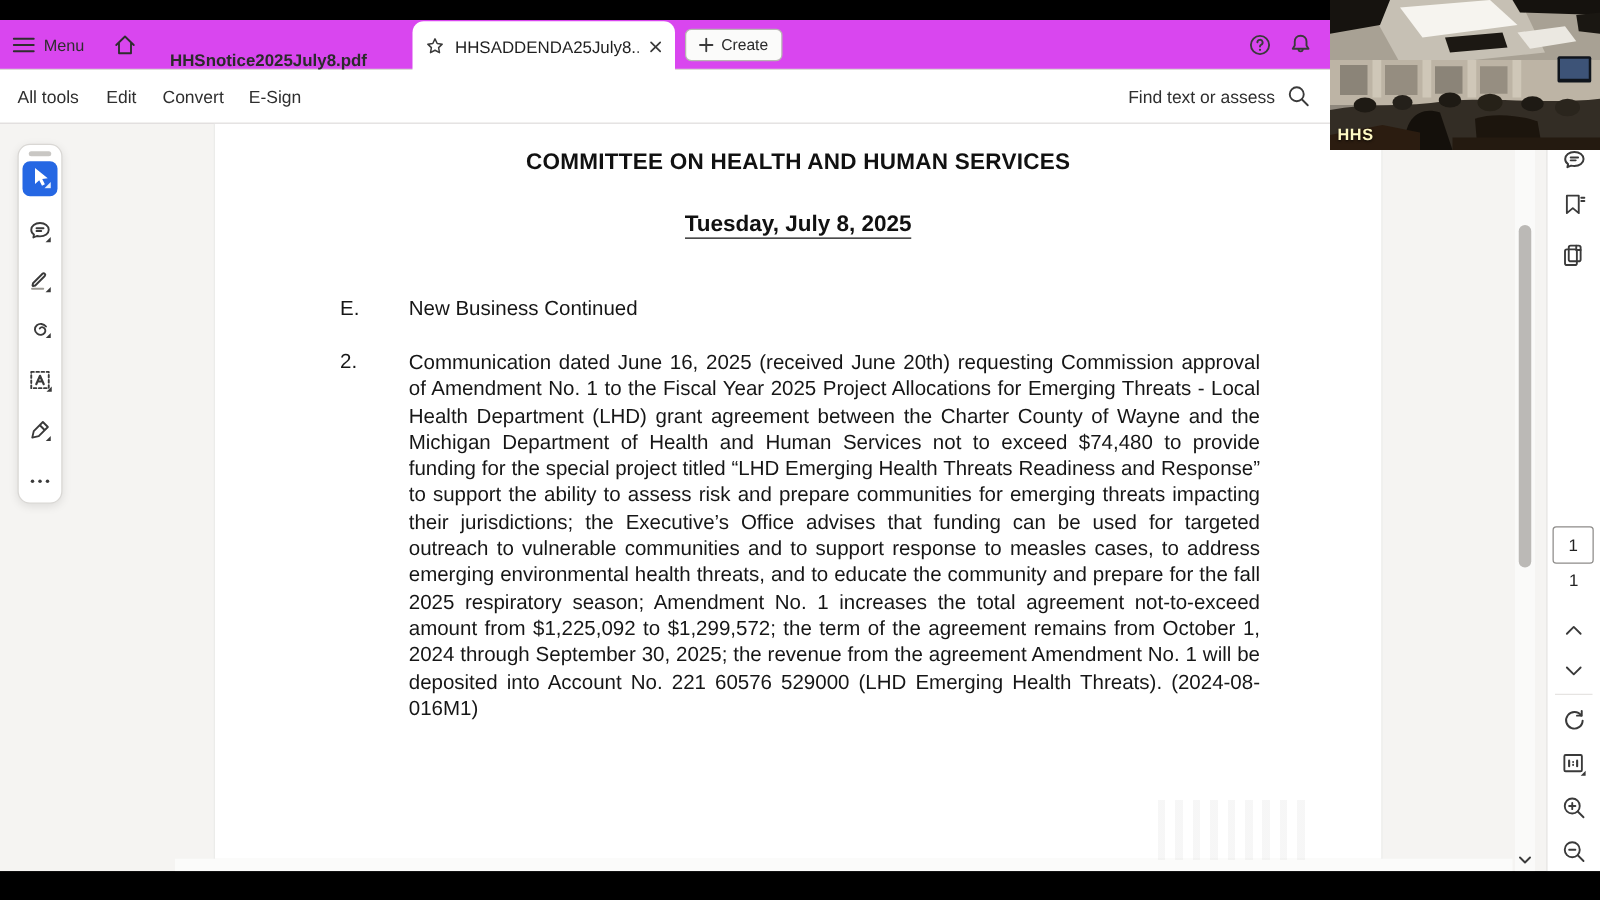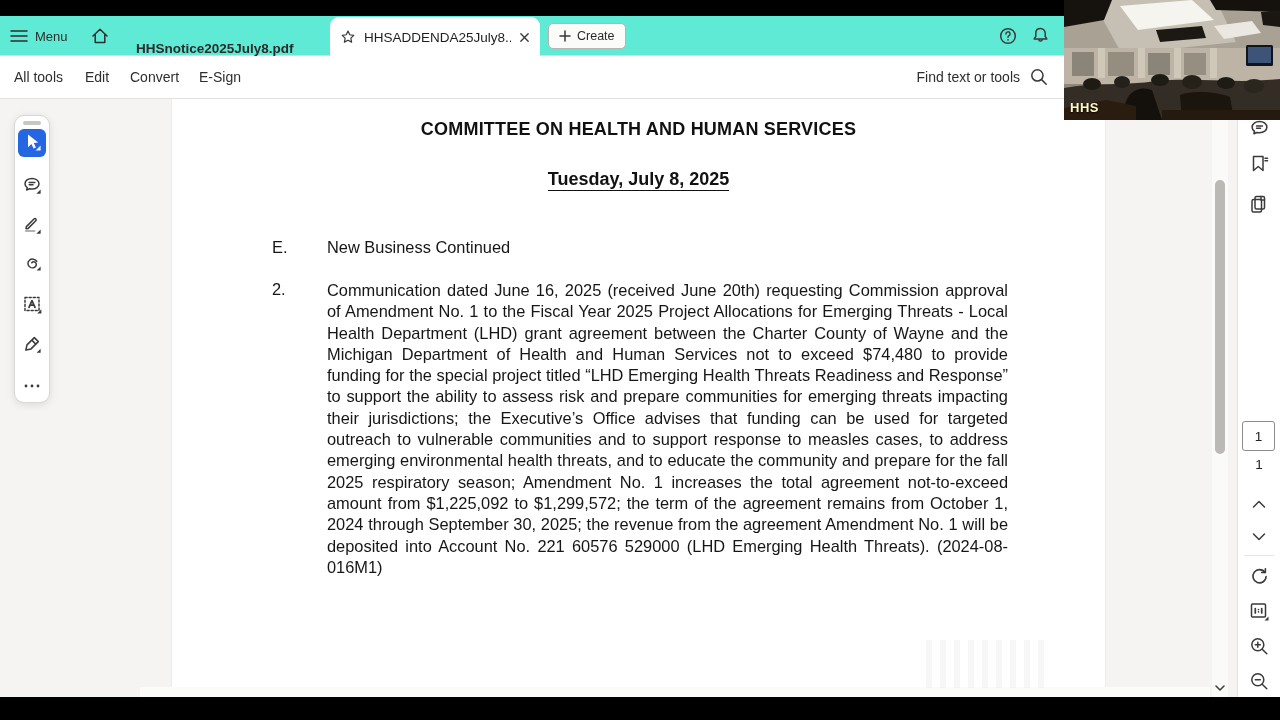--- a/index.html
+++ b/index.html
@@ -2,21 +2,21 @@
 <html><head>
 <meta charset="utf-8">
 <style>
   html,body{margin:0;padding:0;background:#000;}
   .stage{position:relative;width:1280px;height:720px;background:#000;overflow:hidden;
          font-family:"Liberation Sans",sans-serif;-webkit-font-smoothing:antialiased;}
   .abs{position:absolute;}
 
   
   .topbar-black{left:0;top:0;width:1280px;height:16px;background:#000;}
-  .tabbar{left:0;top:16px;width:1280px;height:40px;background:#5eead4;border-bottom:1px solid #dcdad7;box-sizing:border-box;}
+  .tabbar{left:0;top:16px;width:1280px;height:40px;background:#d946ef;border-bottom:1px solid #dcdad7;box-sizing:border-box;}
   .menu-btn{left:10px;top:0;height:40px;display:flex;align-items:center;gap:7px;color:#2e2e2e;font-size:13px;cursor:default;}
   .home-btn{left:90px;top:0;height:40px;display:flex;align-items:center;}
   .tab-inactive{left:126px;top:0;height:40px;display:flex;align-items:flex-end;padding:0 10px;font-size:13.5px;color:#2b2b2b;font-weight:bold;}
   .tab-active{left:330px;top:1px;width:210px;height:40px;background:#fff;border-radius:9px 9px 0 0;
               display:flex;align-items:center;padding:0 10px;box-sizing:border-box;gap:8px;}
   .tab-active .tab-label{font-size:13.5px;color:#1f1f1f;white-space:nowrap;overflow:hidden;flex:1;}
   .create-btn{left:548px;top:7px;height:26px;padding:0 10px;display:flex;align-items:center;gap:6px;
               background:#fbfbfa;border:1px solid #b7b5b2;border-radius:5px;font-size:12.5px;color:#2b2b2b;box-sizing:border-box;}
   .help-btn{left:999px;top:11px;} .bell-btn{left:1031px;top:10px;}
 
@@ -151,21 +151,21 @@
     <div class="abs tb-item" style="left:85px;align-items:center;">
         <span>Edit</span>
       </div>
     <div class="abs tb-item" style="left:130px;">
         <span>Convert</span>
       </div>
     <div class="abs tb-item" style="left:199px;">
         <span>E-Sign</span>
       </div>
     <div class="abs find-group">
-      <span>Find text or tools</span>
+      <span>Find text or assess</span>
       <span>
         <svg class="ic" width="18" height="18" viewBox="0 0 18 18">
             <circle cx="7.4" cy="7.4" r="5.6"></circle>
             <path d="M11.6 11.6l4.6 4.6"></path>
           </svg>
       </span>
     </div>
   </div>
 
   <div class="abs content">

